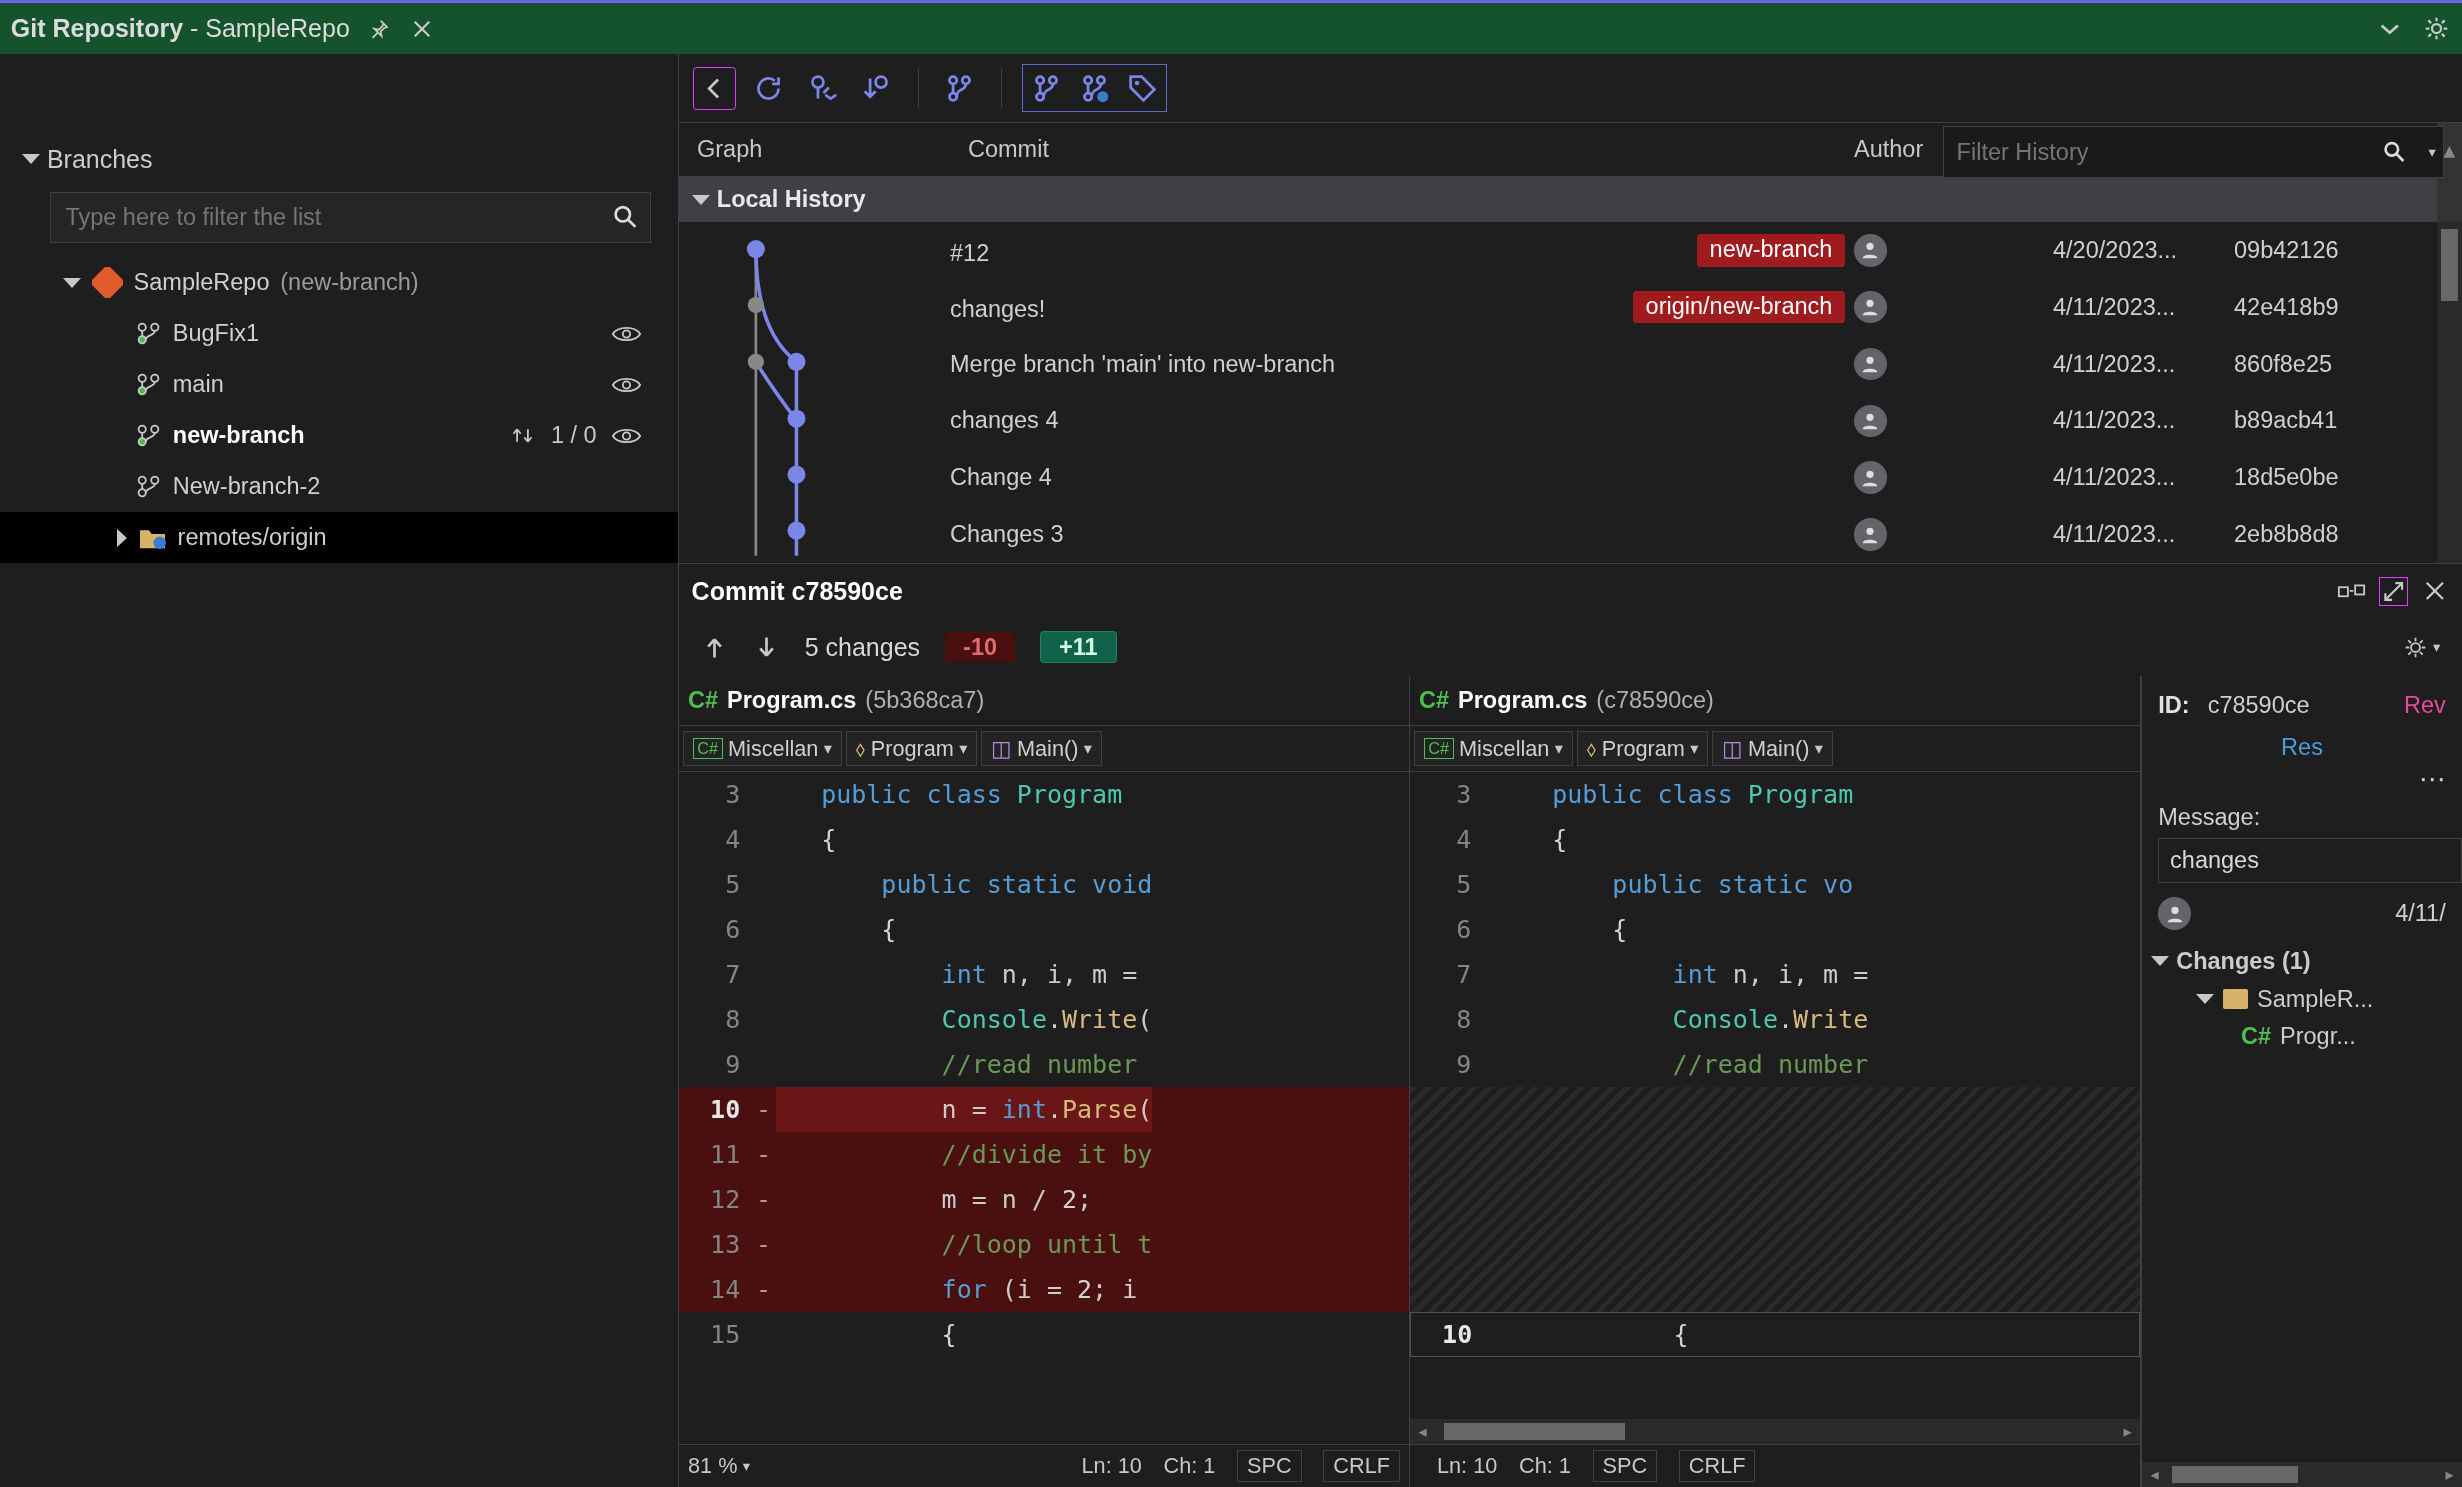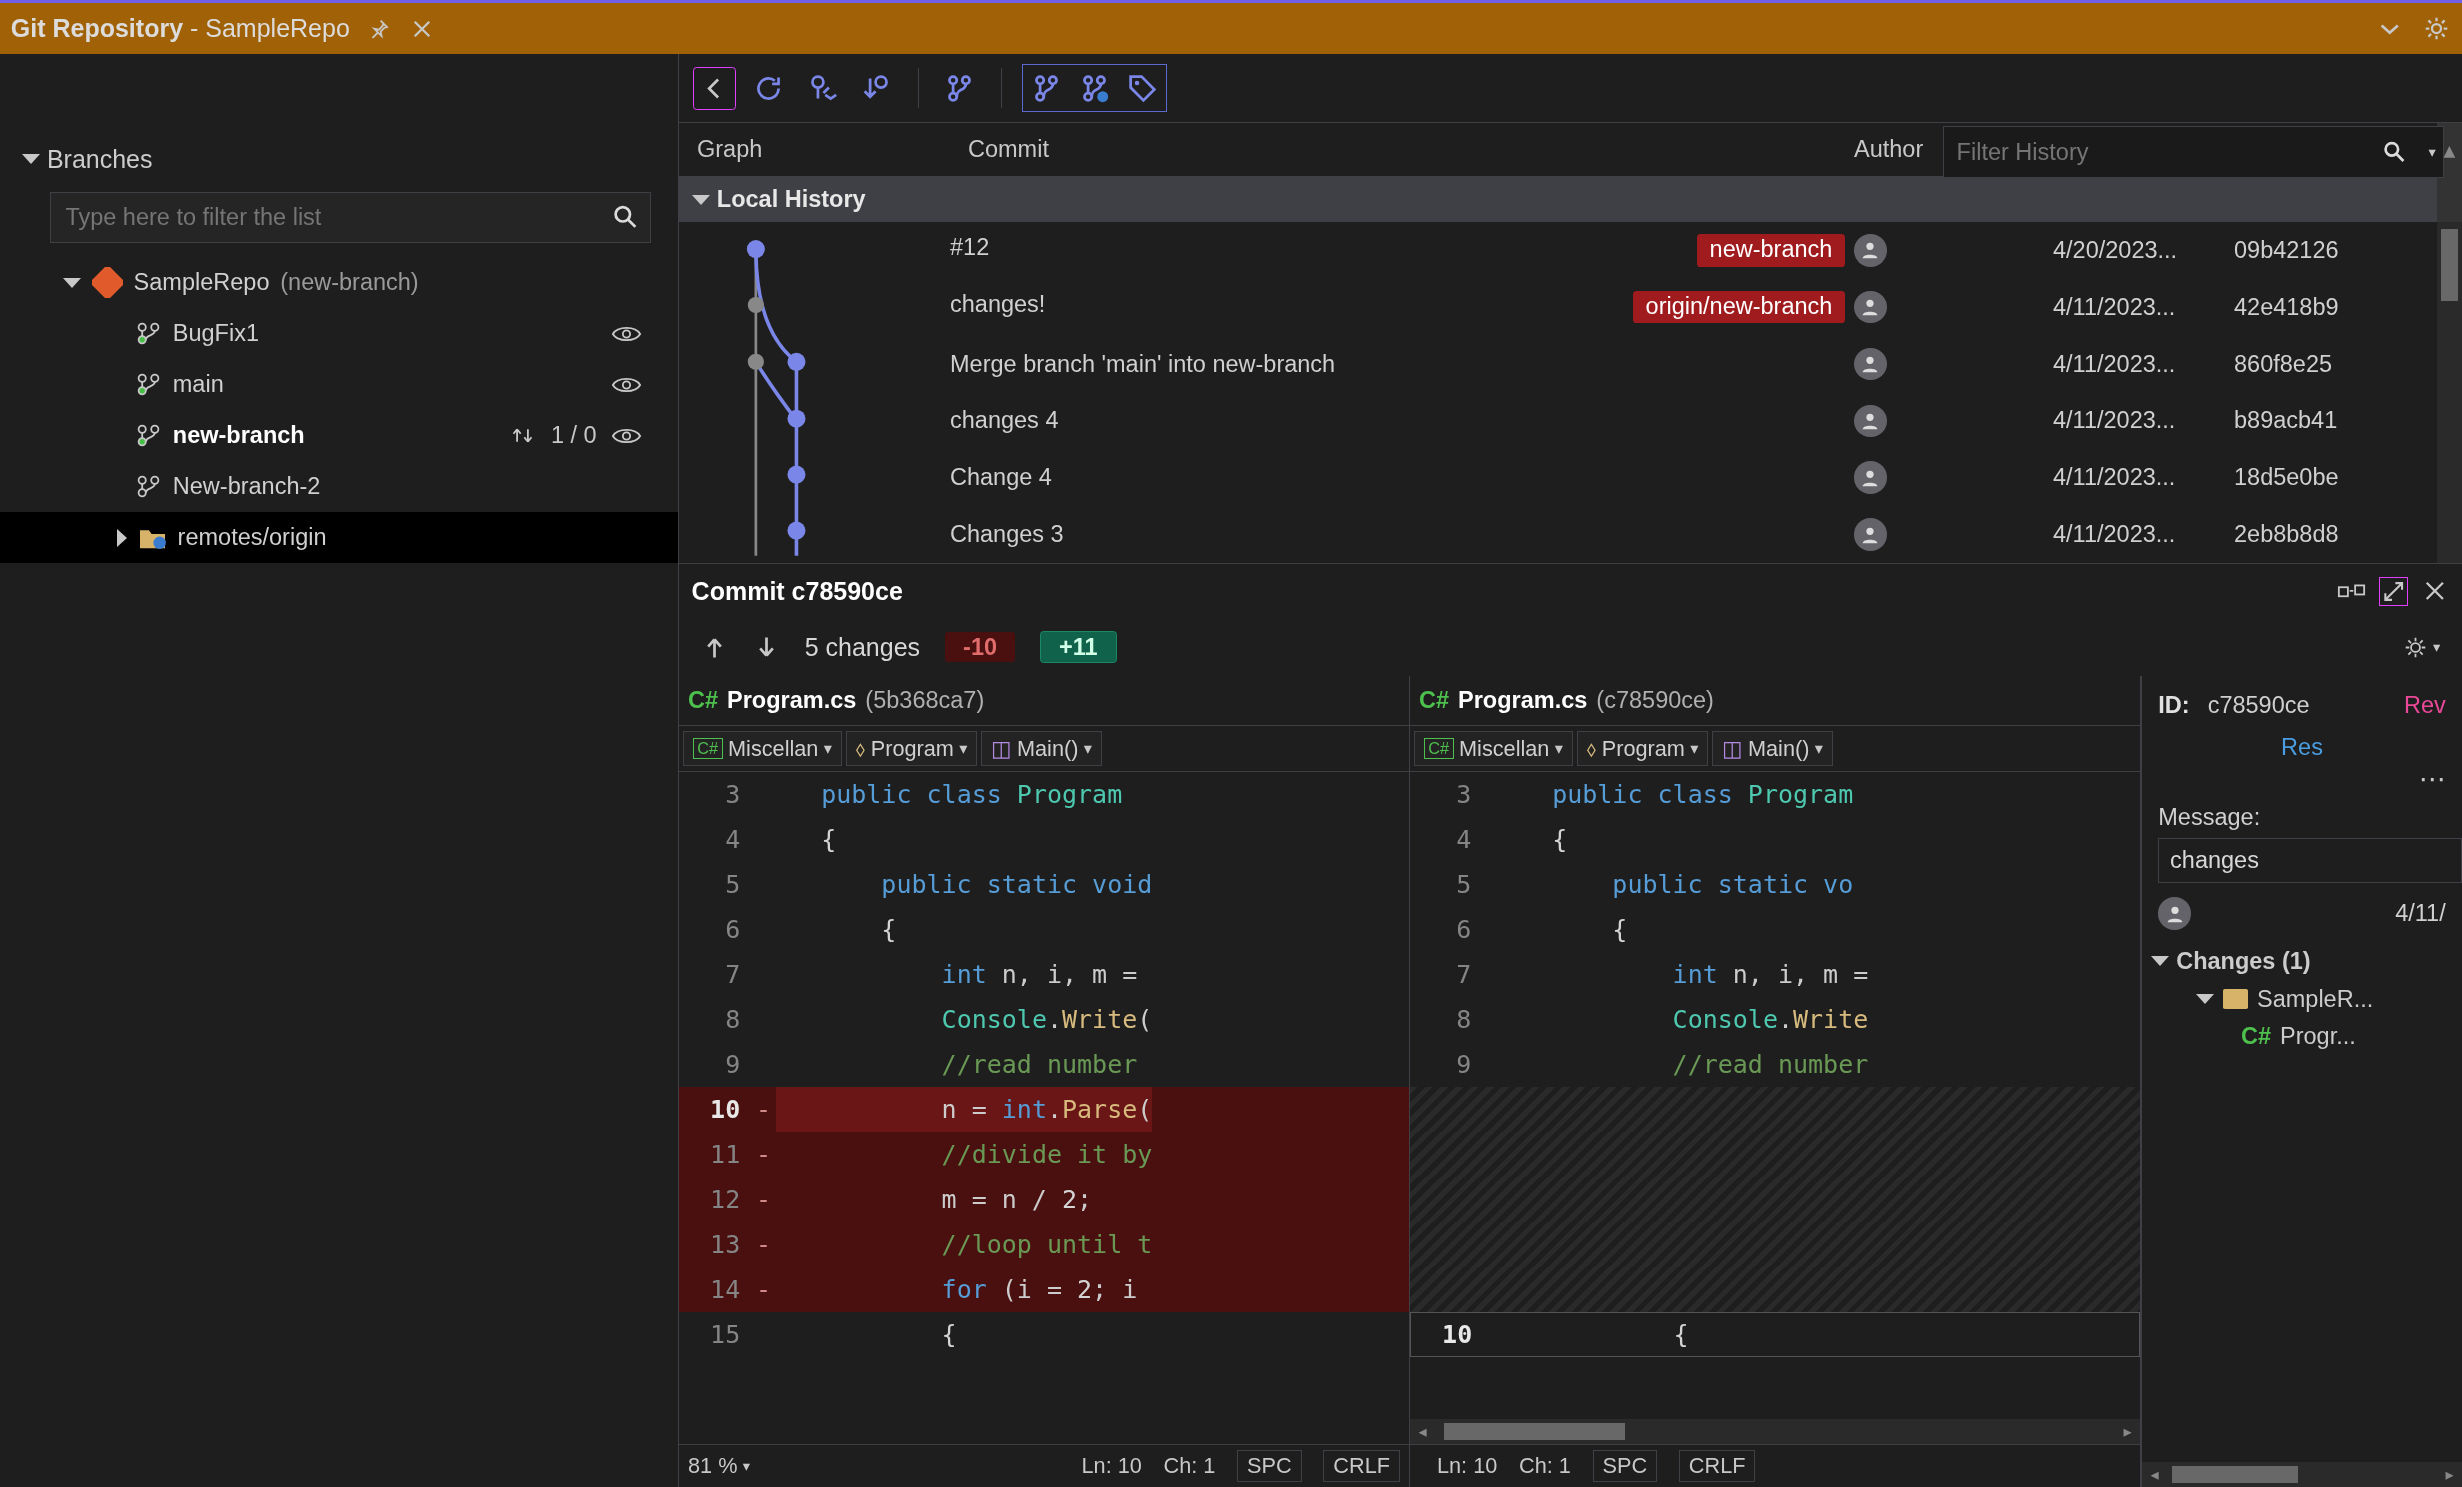--- a/index.html
+++ b/index.html
@@ -8,21 +8,21 @@
   color: #cccccc;
   font-family: "Segoe UI", -apple-system, sans-serif;
   font-size: 23.5px;
   width: 2462px;
   height: 1487px;
   overflow: hidden;
 }
 .window { display: flex; flex-direction: column; height: 100%; border-top: 3.6px solid #7160e8; }
 .titlebar {
   display: flex; justify-content: space-between;
-  background: #a16207; height: 51px; padding: 0 10.8px;
+  background: #14532d; height: 51px; padding: 0 10.8px;
 }
 .titlebar-left { display: flex; align-items: center; gap: 14.4px; }
 .titlebar .title { color: #dcdcdc; font-size: 25px; font-weight: bold; }
 .titlebar .title .light { font-weight: normal; }
 .titlebar-right { display: flex; align-items: center; gap: 18px; }
 .ico-btn { width: 29px; height: 29px; display: inline-flex; align-items: center; justify-content: center; cursor: pointer; }
 .main-layout { display: flex; flex: 1; min-height: 0; }
 .sidebar {
   width: 679px; background: #1e1e1e; border-right: 0.9px solid #3f3f46;
   display: flex; flex-direction: column;
@@ -70,21 +70,21 @@
 .col-msg { flex:1; }
 .col-author { width:199px; text-align:left; }
 .col-date { width:181px; }
 .col-id { width:185px; }
 .scroll-gutter { width:25px; background:#333; }
 .local-history-bar { display:flex; align-items:center; height:45px; background:#3f3f46; padding:0 12.6px; gap:7.2px; color:#e8e8e8; font-weight:bold; }
 .history-body { display:flex; height:341px; }
 .graph-col { width:271px; position:relative; }
 .rows-col { flex:1; display:flex; flex-direction:column; }
 .hrow { display:flex; align-items:center; height:57px; padding:0 18px 0 0; }
-.hrow .msg { flex:1; color:#d0d0d0; padding-left:0; display:flex; align-items:flex-start; gap:12.6px; }
+.hrow .msg { flex:1; color:#d0d0d0; padding-left:0; display:flex; align-items:flex-end; gap:12.6px; }
 .tag { padding:1.8px 12.6px 3.6px 12.6px; border-radius:3.6px; background:#9f1b1e; color:#fff; font-size:23.5px; }
 .tag.near-right { margin-left:auto; margin-right:9px; }
 .hrow .author { width:199px; display:flex; align-items:center; }
 .avatar { width:32.5px; height:32.5px; border-radius:16.3px; background:#636369; display:inline-flex; align-items:center; justify-content:center; }
 .hrow .date { width:181px; color:#d0d0d0; }
 .hrow .id { width:185px; color:#d0d0d0; }
 .scroll-bar-v { width:25px; background:#2a2a2a; position:relative; }
 .scroll-thumb-v { position:absolute; left:3.6px; right:3.6px; top:7.2px; height:72px; background:#686868; }
 .commit-pane { flex:1; display:flex; flex-direction:column; border-top:0.9px solid #3f3f46; min-height:0; }
 .commit-head { display:flex; align-items:center; height:54px; padding:0 12.6px; gap:12.6px; }

